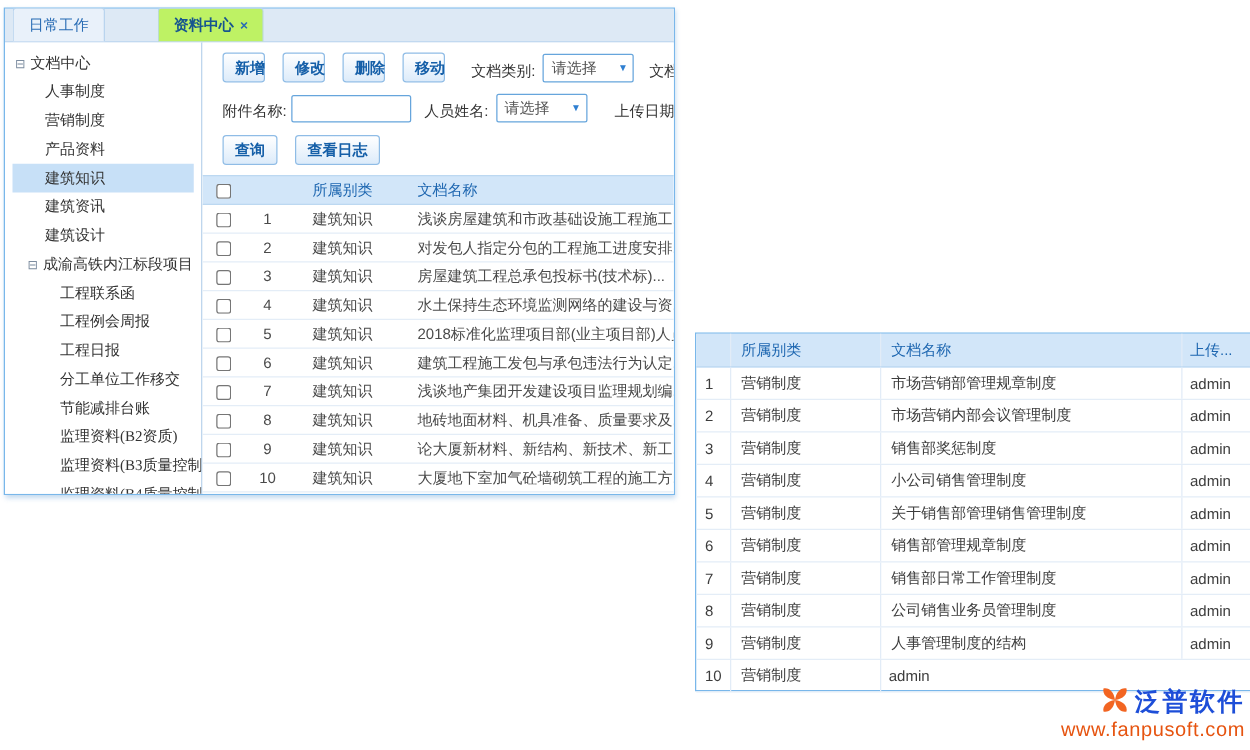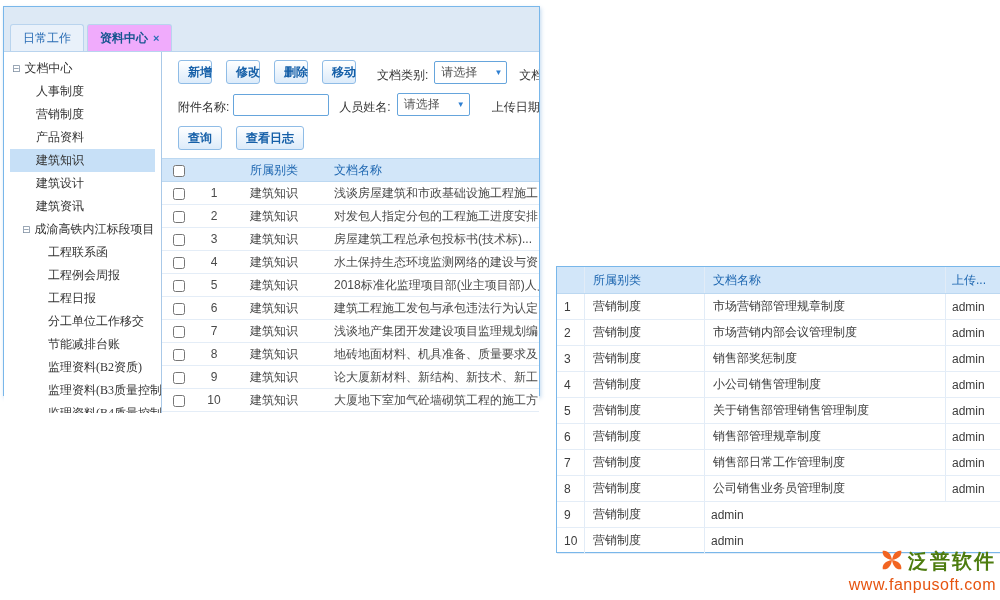--- a/index.html
+++ b/index.html
@@ -13,30 +13,30 @@
     color: #333;
   }
 
   
   .panel1 {
     position: absolute; left: 3px; top: 6px; width: 537px; height: 390px;
     background: #fff; border: 1px solid #79b7ea;
     box-shadow: 1px 2px 4px rgba(120,170,220,.45);
   }
   .tabbar {
-    height: 45px; background: #dde9f5; border-bottom: 1px solid #b9d4ee;
+    height: 27px; background: #dde9f5; border-bottom: 1px solid #b9d4ee;
     display: flex; align-items: flex-end; padding-left: 6px;
   }
   .tab {
     padding: 5px 12px 4px; font-size: 12px; color: #2a6db5;
     border: 1px solid #b9d4ee; border-bottom: none;
     border-radius: 3px 3px 0 0; background: #e9f1fa; margin-right: 3px;
     cursor: pointer; white-space: nowrap;
   }
-  .tab.active { background: #f0abfc; font-weight: bold; color: #16558f; }
+  .tab.active { background: #bef264; font-weight: bold; color: #16558f; margin-left: 39px; }
   .tab .close { color: #2a6db5; margin-left: 5px; font-size: 11px; font-weight: bold; }
 
   .panel1-body { display: flex; height: 361px; }
 
   
   .tree {
     width: 158px; border-right: 1px solid #aac9e8; padding: 5px 0 0 6px;
     overflow: hidden; background: #fff; flex: none;
   }
   .tree-root { padding: 3px 2px; white-space: nowrap; cursor: pointer; }
@@ -104,21 +104,21 @@
   .c2 { overflow: hidden; white-space: nowrap; flex: none; height: 100%;
         display: flex; align-items: center; border-right: 1px solid #e2ecf7; }
   .c2.num { width: 28px; padding-left: 7px; }
   .c2.cat { width: 120px; padding-left: 8px; }
   .c2.name { width: 241px; padding-left: 8px; }
   .c2.up { flex: 1; padding-left: 6px; border-right: none; }
 
   
   .logo { position: absolute; right: 4px; bottom: 6px; text-align: right; }
   .logo-top { display: flex; align-items: center; justify-content: flex-end; }
-  .logo-title { font-size: 20px; font-weight: bold; color: #4d7c0f; letter-spacing: 2px; margin-left: 4px; }
+  .logo-title { font-size: 20px; font-weight: bold; color: #1d4ed8; letter-spacing: 2px; margin-left: 4px; }
   .logo-site { font-size: 16px; color: #e65410; margin-top: 1px; letter-spacing: .5px; }
 </style>
 </head>
 <body>
 
 <div class="panel1">
   <div class="tabbar">
     <div class="tab">日常工作</div>
     <div class="tab active">
       <span>资料中心</span><span class="close">×</span>
@@ -127,22 +127,22 @@
   <div class="panel1-body">
 
     <div class="tree">
       <div class="tree-root">
         <span class="sq">⊟</span><span>文档中心</span>
       </div>
       <div class="tree-item">人事制度</div>
       <div class="tree-item">营销制度</div>
       <div class="tree-item">产品资料</div>
       <div class="tree-item selected">建筑知识</div>
+      <div class="tree-item">建筑资讯</div>
       <div class="tree-item">建筑设计</div>
-      <div class="tree-item">建筑资讯</div>
       <div class="tree-root sub">
         <span class="sq">⊟</span><span>成渝高铁内江标段项目</span>
       </div>
       <div class="tree-item lvl2">工程联系函</div>
       <div class="tree-item lvl2">工程例会周报</div>
       <div class="tree-item lvl2">工程日报</div>
       <div class="tree-item lvl2">分工单位工作移交</div>
       <div class="tree-item lvl2">节能减排台账</div>
       <div class="tree-item lvl2">监理资料(B2资质)</div>
       <div class="tree-item lvl2">监理资料(B3质量控制)</div>
@@ -303,20 +303,21 @@
   </div>
   <div class="trow2">
     <div class="c2 num">8</div>
     <div class="c2 cat">营销制度</div>
     <div class="c2 name">公司销售业务员管理制度</div>
     <div class="c2 up">admin</div>
   </div>
   <div class="trow2">
     <div class="c2 num">9</div>
     <div class="c2 cat">营销制度</div>
+    <div class="c2 name">人事管理制度的结构</div>
     <div class="c2 up">admin</div>
   </div>
   <div class="trow2">
     <div class="c2 num">10</div>
     <div class="c2 cat">营销制度</div>
     <div class="c2 up">admin</div>
   </div>
 </div>
 
 <div class="logo">

